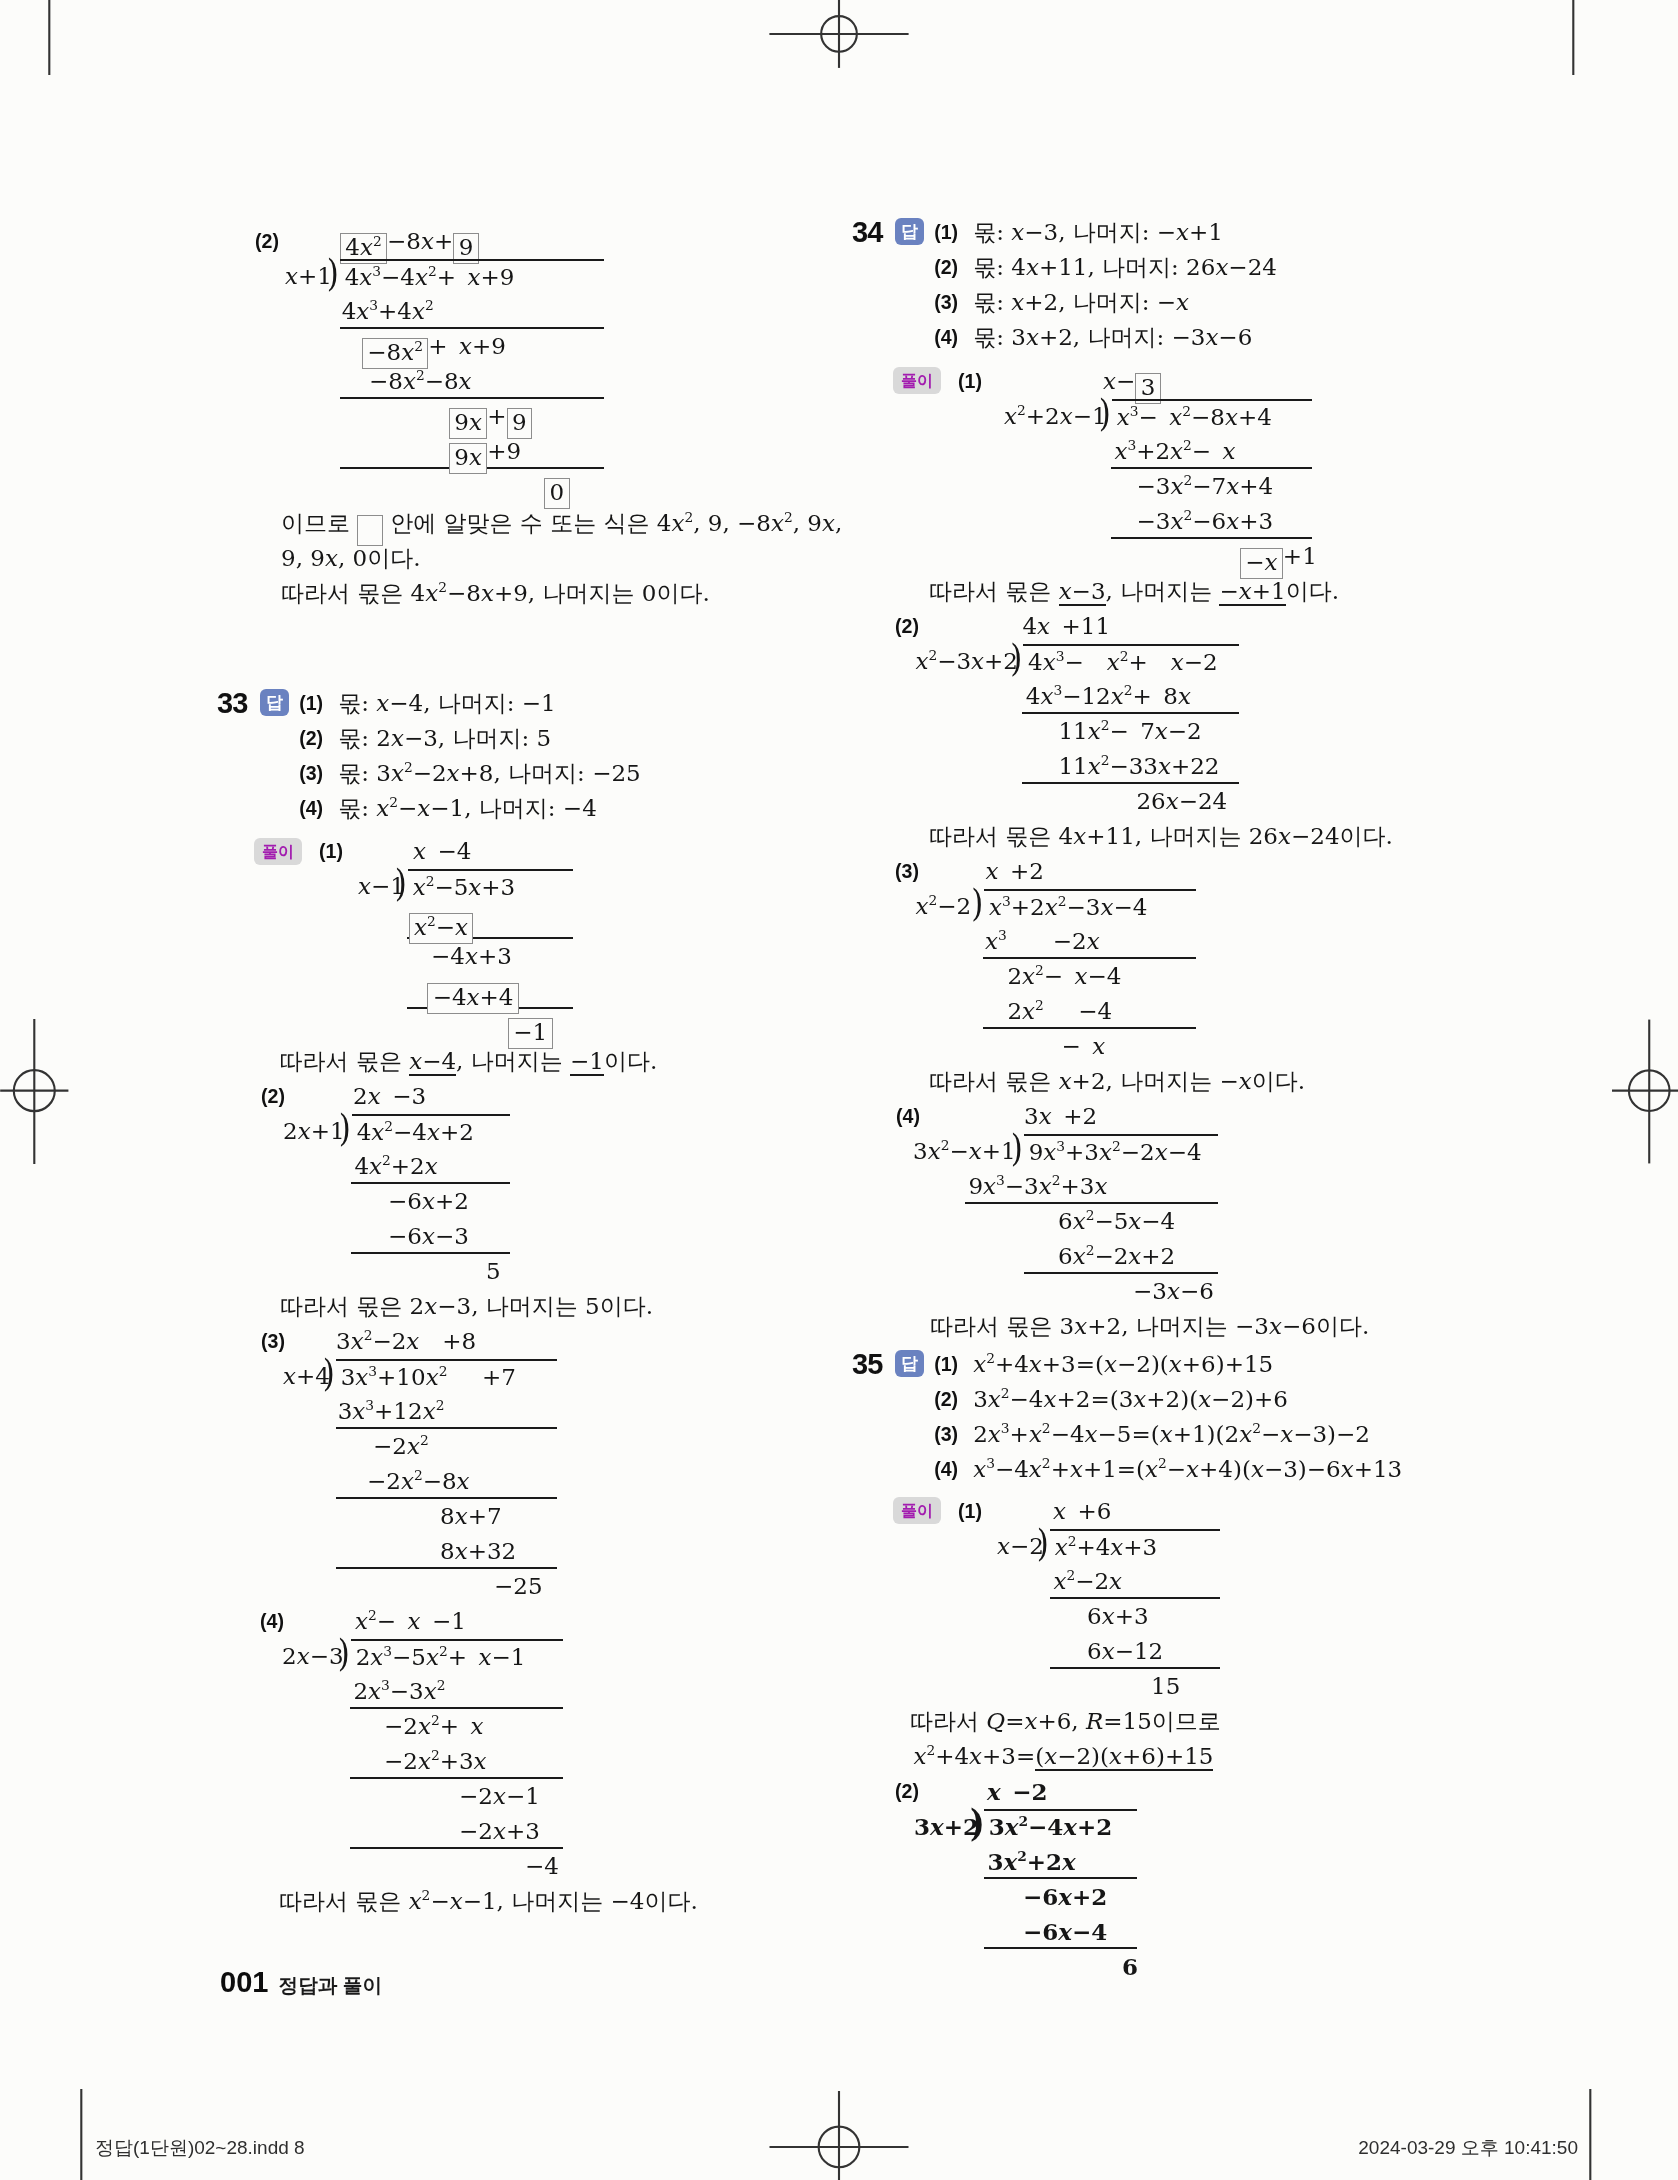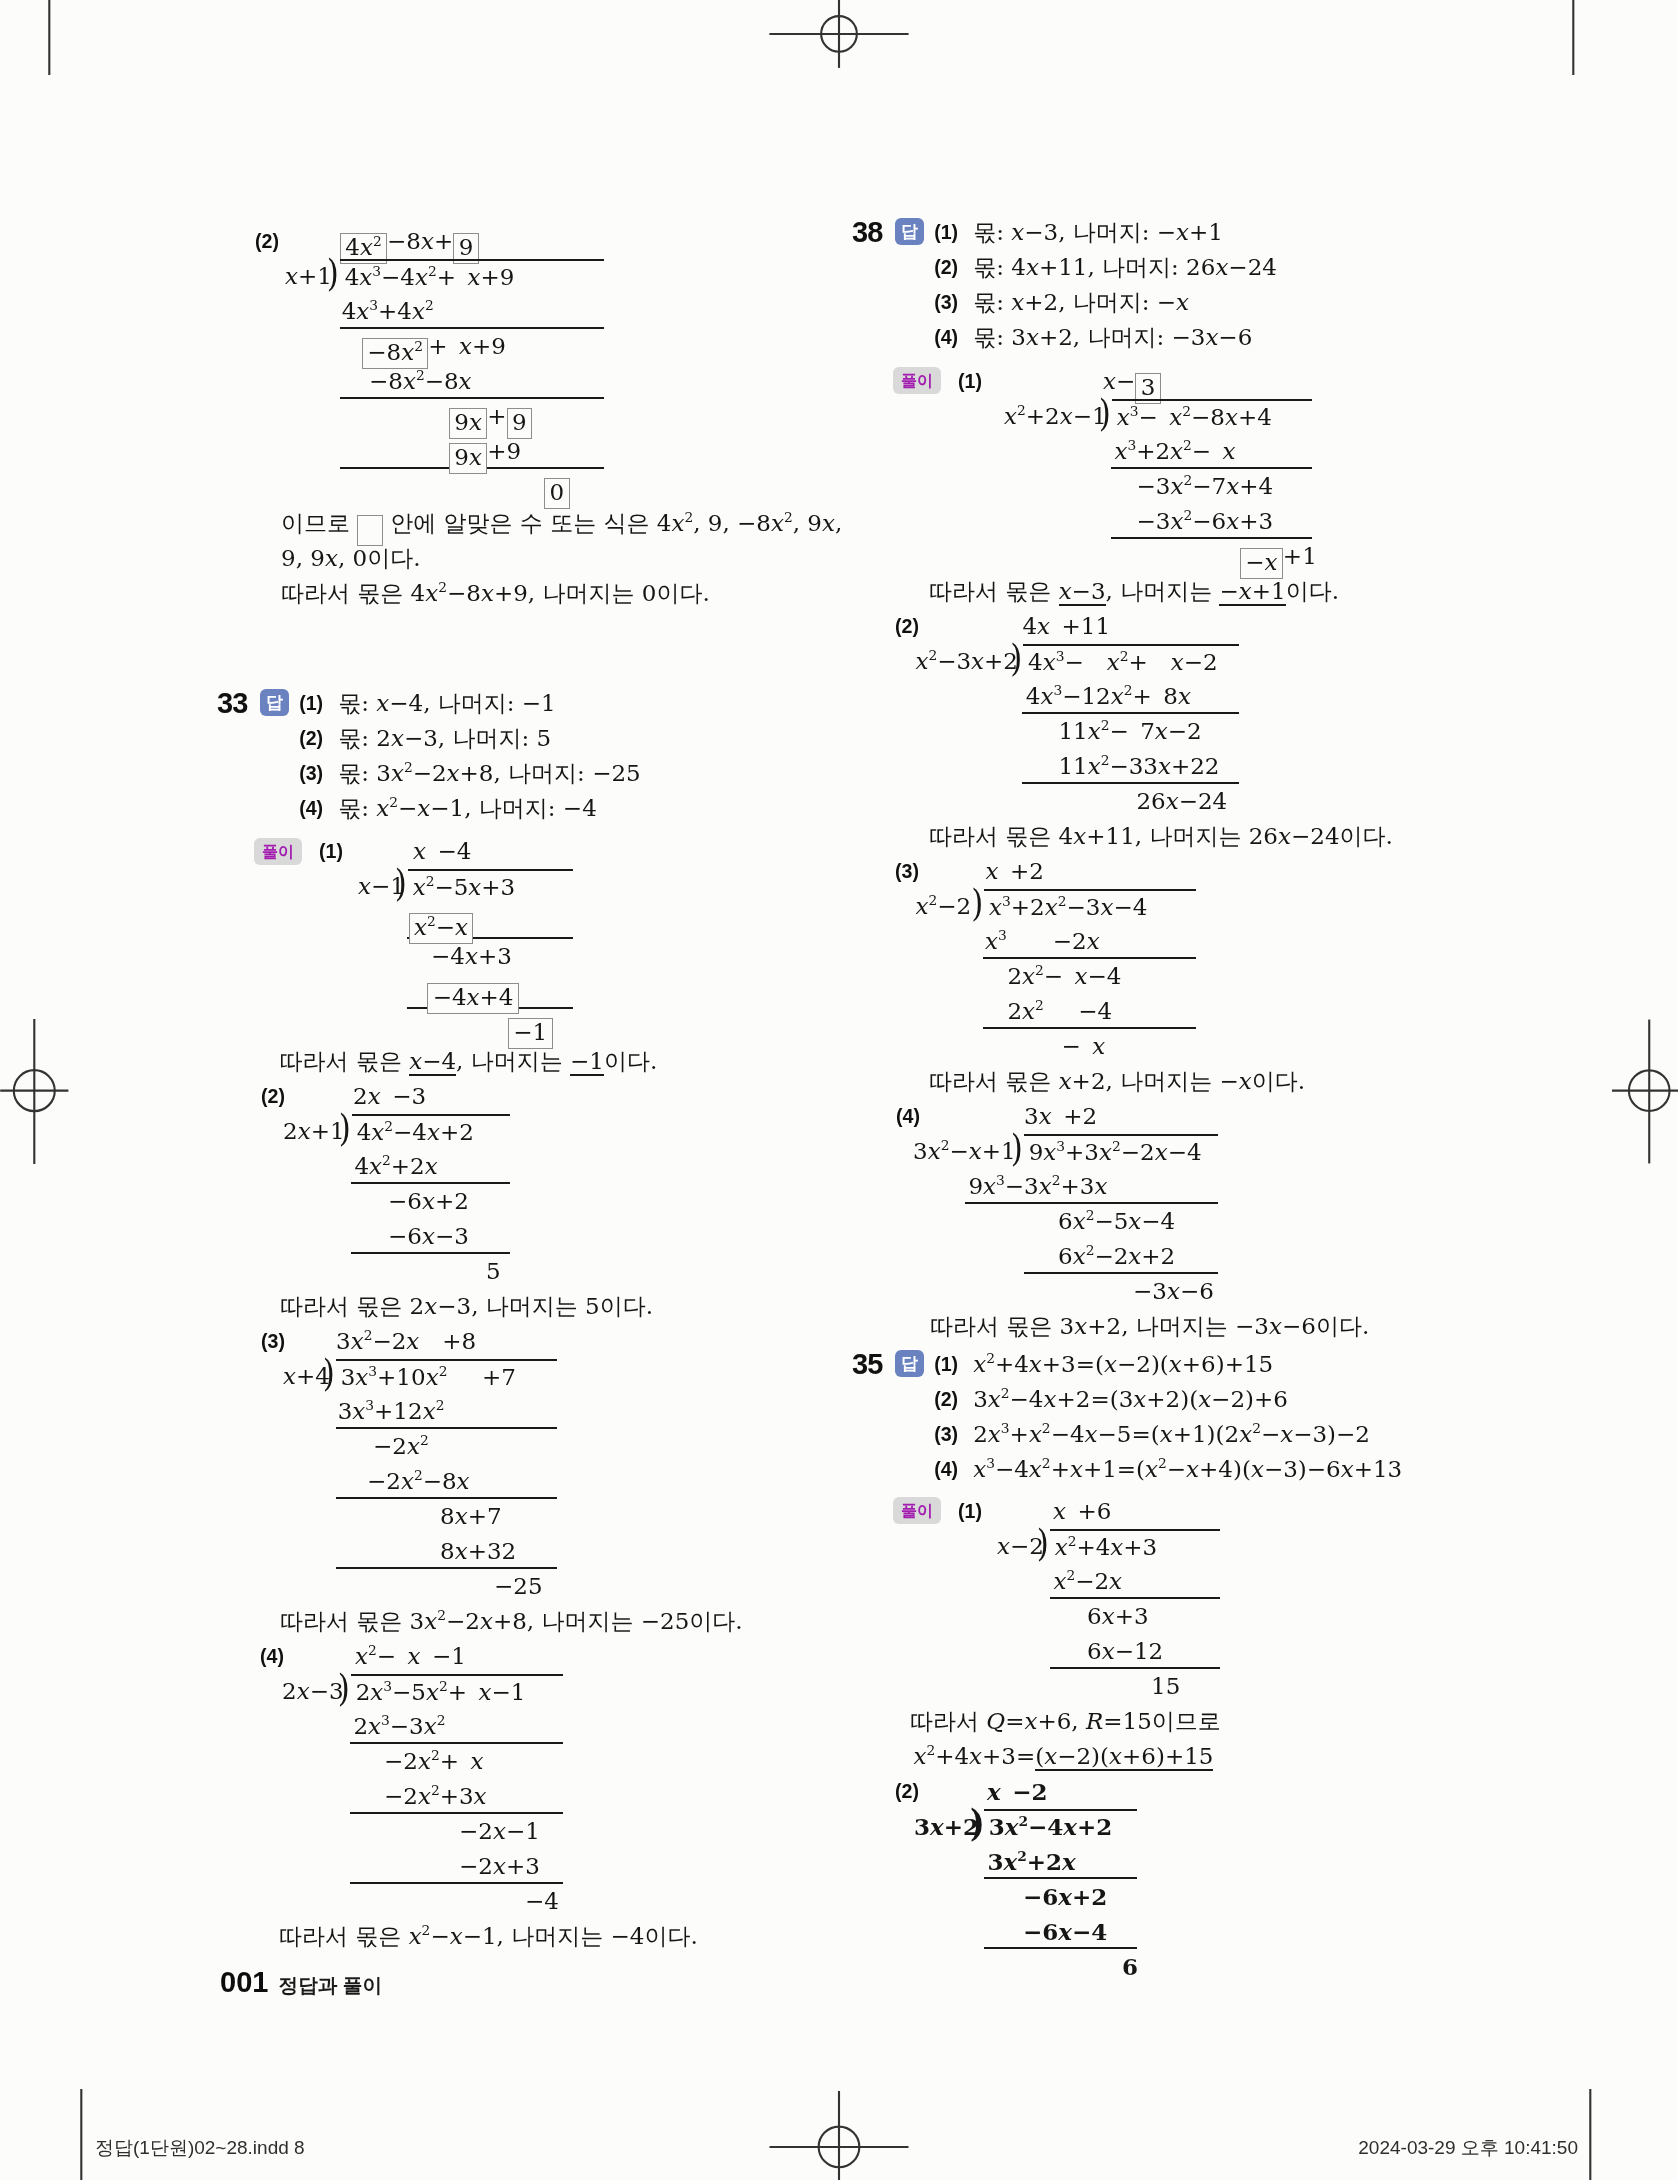--- a/index.html
+++ b/index.html
@@ -208,21 +208,20 @@
             <span class="pn">)</span>
             <span class="dd">3<i>x</i><sup>3</sup>+10<i>x</i><sup>2</sup>   +7</span>
           </div>
           <div class="br u" style="margin-left:53px;padding-left:1.7px">3<i>x</i><sup>3</sup>+12<i>x</i><sup>2</sup></div>
           <div class="br" style="margin-left:53px;padding-left:37px">−2<i>x</i><sup>2</sup></div>
           <div class="br u" style="margin-left:53px;padding-left:31px">−2<i>x</i><sup>2</sup>−8<i>x</i></div>
           <div class="br" style="margin-left:53px;padding-left:104px">8<i>x</i>+7</div>
           <div class="br u" style="margin-left:53px;padding-left:104px">8<i>x</i>+32</div>
           <div class="br" style="margin-left:53px;padding-left:158px">−25</div>
         </div>
-      <div class="res" style="margin-left:19px">따라서 몫은 3<i>x</i><sup>2</sup>−2<i>x</i>+8, 나머지는 −25이다.</div>
     </div>
 
     <div class="sol" style="margin-left:43px">
       <span class="slab" style="left:0">(4)</span>
       <div class="dvb" style="margin-left: 22px; width: 281px;">
           <div class="q" style="margin-left:73px"><i>x</i><sup>2</sup>− <i>x</i> −1</div>
           <div class="dr">
             <span class="dvs" style="width:55px">2<i>x</i>−3</span>
             <span class="pn">)</span>
             <span class="dd">2<i>x</i><sup>3</sup>−5<i>x</i><sup>2</sup>+ <i>x</i>−1</span>
@@ -235,21 +234,21 @@
           <div class="br" style="margin-left:68px;padding-left:175px">−4</div>
         </div>
       <div class="res" style="margin-left:19px">따라서 몫은 <i>x</i><sup>2</sup>−<i>x</i>−1, 나머지는 −4이다.</div>
     </div>
 
   </div>
 
   <div class="col col-right">
 
     <div class="phead">
-      <span class="pnum">38</span>
+      <span class="pnum">34</span>
       <span class="badge ab" style="background: rgb(106, 130, 192);">답</span>
       <div class="alist">
         <div class="arow">
             <span class="alab">(1)</span>
             <span class="amath">몫: <i>x</i>−3, 나머지: −<i>x</i>+1</span>
           </div>
         <div class="arow">
             <span class="alab">(2)</span>
             <span class="amath">몫: 4<i>x</i>+11, 나머지: 26<i>x</i>−24</span>
           </div>

